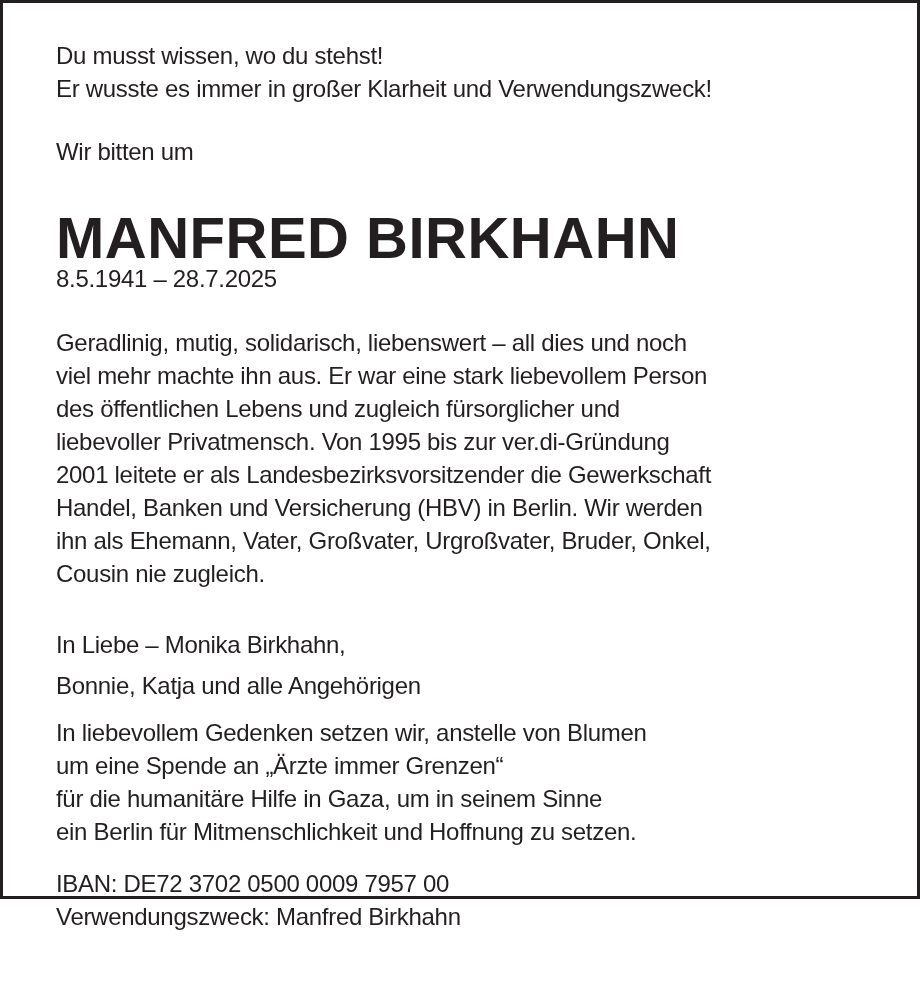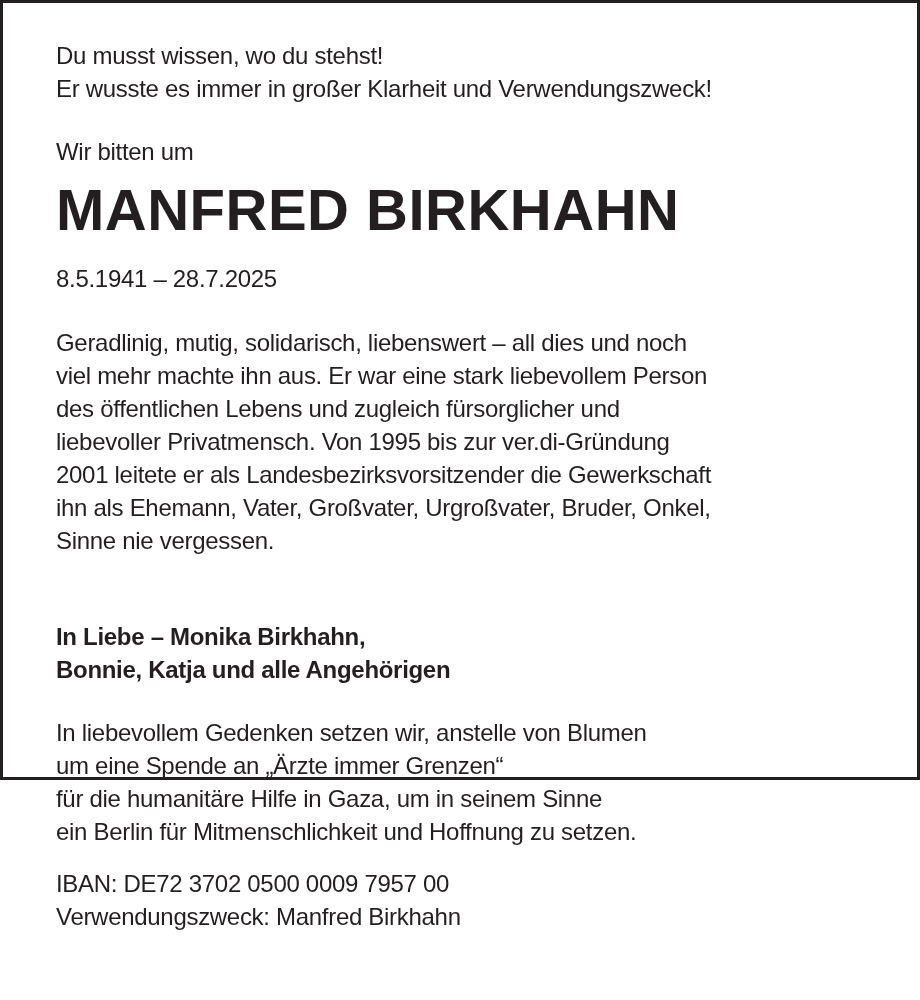--- a/index.html
+++ b/index.html
@@ -3,30 +3,30 @@
 <meta charset="utf-8">
 <style>
   html, body { margin: 0; padding: 0; }
   body {
     width: 920px; height: 1000px; background: #ffffff;
     font-family: "Liberation Sans", "DejaVu Sans", sans-serif;
     color: #231f20;
   }
   .frame {
     position: absolute; left: 0; top: 0;
-    width: 920px; height: 780px; box-sizing: border-box;
+    width: 920px; height: 899px; box-sizing: border-box;
     border: 3px solid #231f20; background: #fff;
   }
   .content { position: absolute; left: 53px; top: 0; width: 850px; }
   .line { font-size: 24px; line-height: 33px; white-space: nowrap; letter-spacing: -0.3px; }
-  .bold { font-weight: bold; }
+  .bold { font-weight: normal; margin-top: 8px; }
   .b1 { position: absolute; top: 36px; }
   .b2 { position: absolute; top: 132px; }
   .name {
-    position: absolute; top: 172px; font-size: 58px; line-height: 70px;
+    position: absolute; top: 200px; font-size: 58px; line-height: 70px;
     font-weight: bold; letter-spacing: 0.5px; white-space: nowrap;
   }
   .dates { position: absolute; top: 259px; }
   .bio { position: absolute; top: 323px; }
   .sig { position: absolute; top: 617px; }
   .donate { position: absolute; top: 713px; }
   .bank { position: absolute; top: 864px; }
 </style>
 </head>
 <body>
@@ -44,22 +44,23 @@
     <div class="name">MANFRED BIRKHAHN</div>
 
     <div class="dates line">8.5.1941 – 28.7.2025</div>
 
     <div class="bio">
       <div class="line">Geradlinig, mutig, solidarisch, liebenswert – all dies und noch</div>
       <div class="line">viel mehr machte ihn aus. Er war eine stark liebevollem Person</div>
       <div class="line">des öffentlichen Lebens und zugleich fürsorglicher und</div>
       <div class="line">liebevoller Privatmensch. Von 1995 bis zur ver.di-Gründung</div>
       <div class="line">2001 leitete er als Landesbezirksvorsitzender die Gewerkschaft</div>
+      <div class="line">Handel, Banken und Versicherung (HBV) in Berlin. Wir werden</div>
       <div class="line">ihn als Ehemann, Vater, Großvater, Urgroßvater, Bruder, Onkel,</div>
-      <div class="line">Sinne nie vergessen.</div>
+      <div class="line">Cousin nie zugleich.</div>
     </div>
 
     <div class="sig">
       <div class="line bold">In Liebe – Monika Birkhahn,</div>
       <div class="line bold">Bonnie, Katja und alle Angehörigen</div>
     </div>
 
     <div class="donate">
       <div class="line">In liebevollem Gedenken setzen wir, anstelle von Blumen</div>
       <div class="line">um eine Spende an „Ärzte immer Grenzen“</div>

